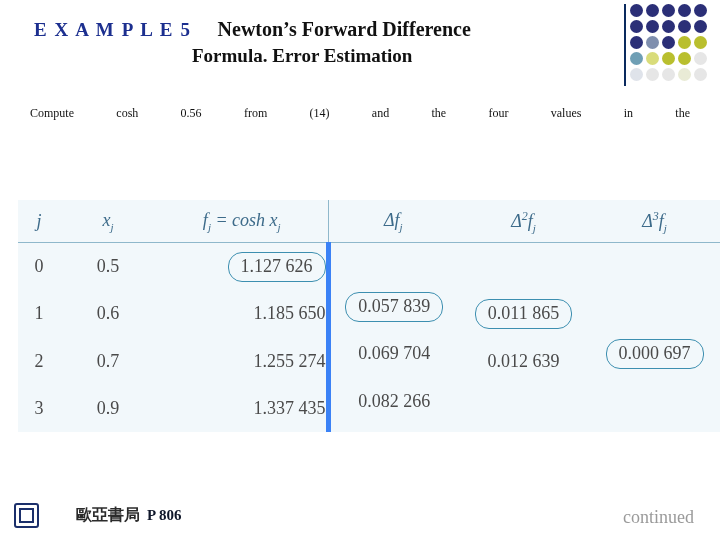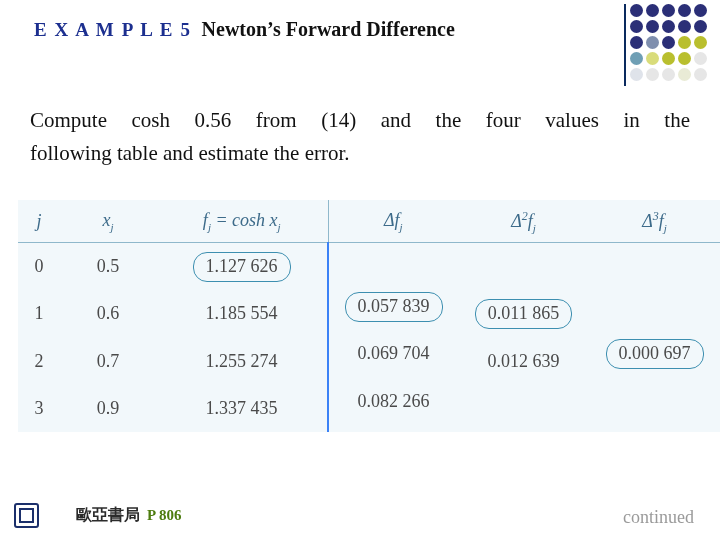--- a/index.html
+++ b/index.html
@@ -41,21 +41,21 @@
   
   .header {
     position: absolute;
     left: 34px;
     top: 16px;
     width: 580px;
   }
   .ex-line {
     display: flex;
     align-items: baseline;
-    gap: 10px;
+    gap: 26px;
   }
   .example-label {
     color: #1c2f8f;
     font-weight: bold;
     font-size: 19px;
     letter-spacing: 1.6px;
     white-space: nowrap;
   }
   .example-title {
     color: #111111;
@@ -70,21 +70,21 @@
     font-size: 19px;
     line-height: 1.35;
   }
 
   
   .para {
     position: absolute;
     left: 30px;
     top: 104px;
     width: 660px;
-    font-size: 21px;
+    font-size: 12px;
     color: #111111;
     line-height: 1.55;
     text-align: justify;
     font-family: Liberation Serif, serif;
   }
   .para .ln1 { display: block; text-align: justify; text-align-last: justify; }
   .para .ln2 { display: block; }
 
   
   .table-wrap {
@@ -123,21 +123,21 @@
     font-family: "Liberation Serif", serif;
     border-bottom: 1px solid #8fb8cb;
   }
   .hdr-row th.sep { border-right: 1px solid #8fb8cb; }
   .body-row td {
     height: 47px;
     color: #4a4a4a;
     font-size: 18px;
     text-align: center;
   }
-  .body-row td.sep { border-right: 2px solid #3b82f6; }
+  .body-row td.sep { border-right: 5px solid #3b82f6; text-align: right; }
 
   .italic { font-style: italic; }
   .sup { font-size: 12px; vertical-align: super; }
 
   
   .circled {
     display: inline-block;
     padding: 3px 12px 4px 12px;
     border: 1px solid #3d8fb0;
     border-radius: 14px;
@@ -174,21 +174,21 @@
     border: 2px solid #1b2f6b;
   }
   .logo-text {
     color: #2b2b2b;
     font-weight: bold;
     font-size: 16px;
     white-space: nowrap;
     padding-left: 30px;
   }
   .logo-page {
-    color: #4d7c0f;
+    color: #0f172a;
     font-weight: bold;
     font-size: 15px;
   }
   .continued {
     position: absolute;
     right: 26px;
     bottom: 12px;
     color: #9a9a9a;
     font-size: 18px;
   }
@@ -223,25 +223,25 @@
     <span class="dot" style="left: 32px; top: 64px; background: rgb(230, 230, 230);"></span>
     <span class="dot" style="left: 48px; top: 64px; background: rgb(233, 235, 214);"></span>
     <span class="dot" style="left: 64px; top: 64px; background: rgb(230, 230, 230);"></span>
   </div>
 
 <div class="header">
   <div class="ex-line">
     <span class="example-label">E X A M P L E 5</span>
     <span class="example-title">Newton’s Forward Difference</span>
   </div>
+  <div class="title-line2">Formula. Error Estimation</div>
 </div>
 
 <div class="para">
   <span class="ln1">Compute cosh 0.56 from (14) and the four values in the</span>
-  <span class="ln2">following table and estimate the error.</span>
 </div>
 
 <div class="table-wrap">
   <table class="tbl">
     <colgroup>
       <col class="c0">
         <col class="c1">
         <col class="c2">
         <col class="c3">
         <col class="c4">
@@ -262,21 +262,21 @@
         <td>0</td>
         <td>0.5</td>
         <td class="sep"><span class="circled">1.127 626</span></td>
         <td><span class="circled off-down">0.057 839</span></td>
         <td></td>
         <td></td>
       </tr>
       <tr class="body-row">
         <td>1</td>
         <td>0.6</td>
-        <td class="sep">1.185 554</td>
+        <td class="sep">1.185 650</td>
         <td><span class="off-down">0.069 704</span></td>
         <td><span class="circled">0.011 865</span></td>
         <td><span class="circled off-down">0.000 697</span></td>
       </tr>
       <tr class="body-row">
         <td>2</td>
         <td>0.7</td>
         <td class="sep">1.255 274</td>
         <td><span class="off-down">0.082 266</span></td>
         <td><span>0.012 639</span></td>

